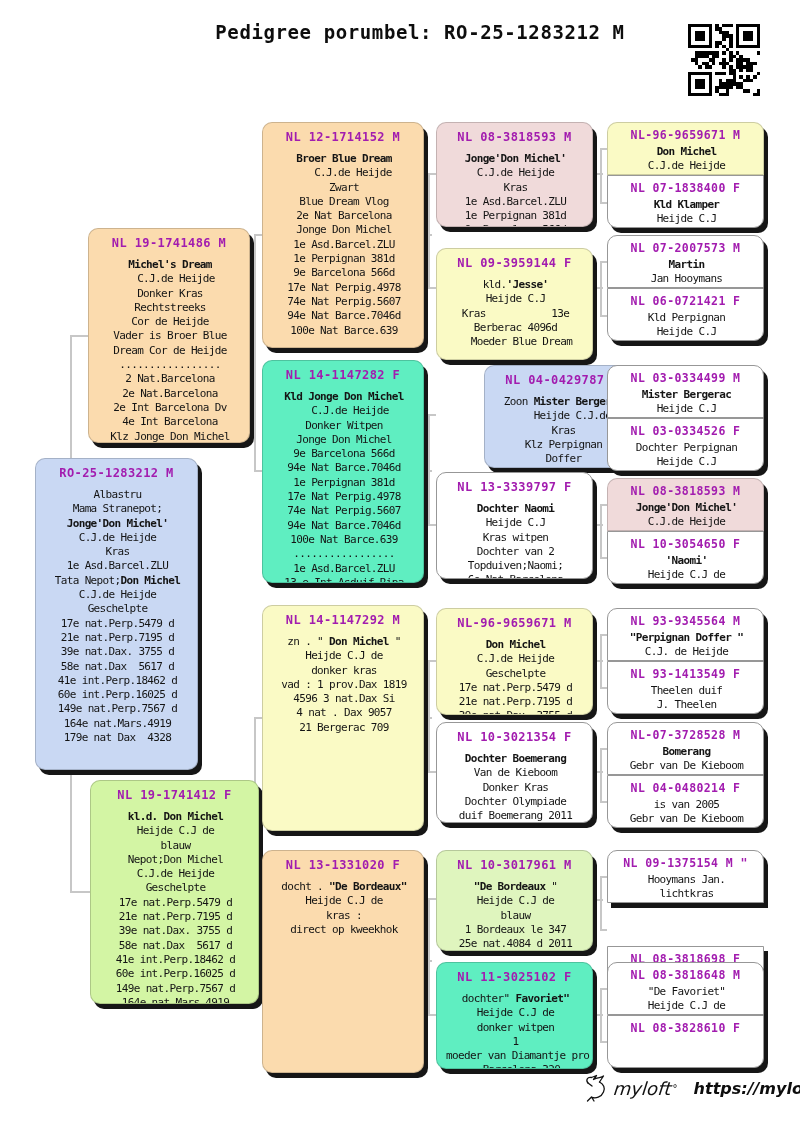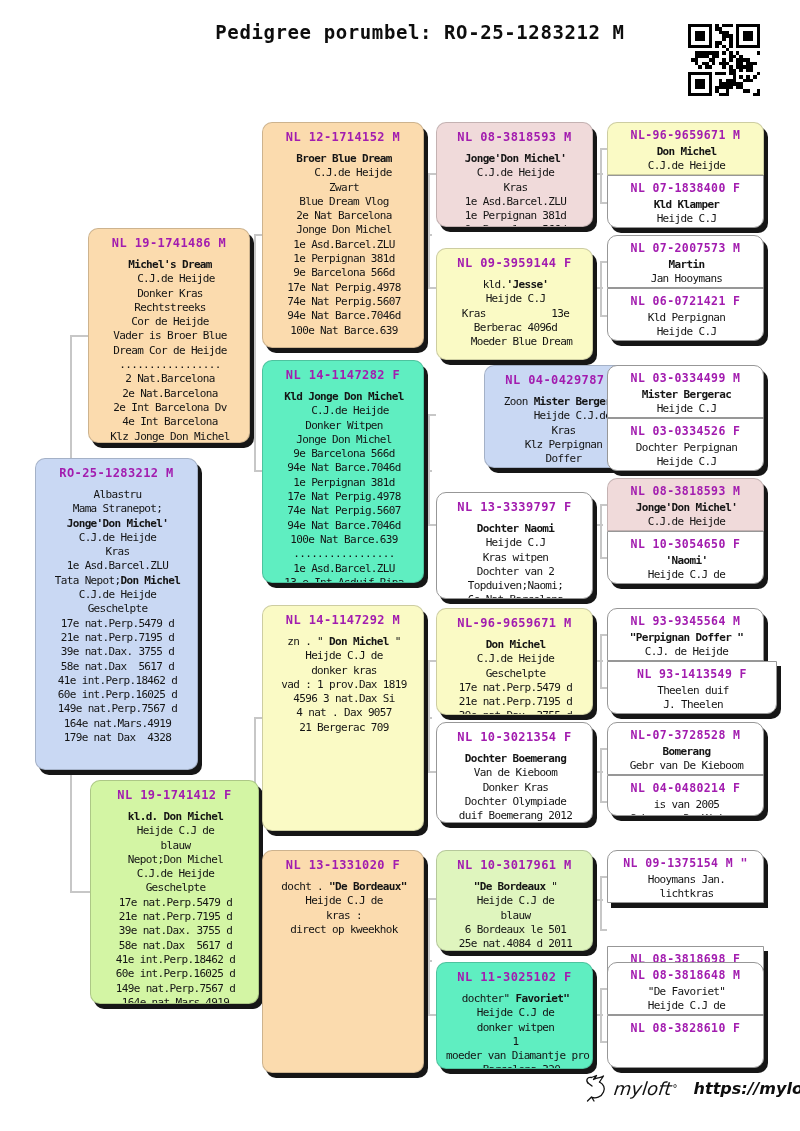--- a/index.html
+++ b/index.html
@@ -370,21 +370,21 @@
       <div class="box" style="left: 436px; top: 365px; width: 157px; height: 103px; background: rgb(201, 216, 243); margin-left: 48px;">
         <div class="ring">NL 04-0429787 M</div>
         <div class="body">
           <div class="ln">Zoon <b>Mister Bergerac</b></div>
           <div class="ln">   Heijde C.J.de</div>
           <div class="ln">Kras</div>
           <div class="ln">Klz Perpignan</div>
           <div class="ln">Doffer</div>
         </div>
       </div>
-      <div class="box plain" style="left: 436px; top: 492px; width: 157px; height: 107px; background: rgb(255, 255, 255);">
+      <div class="box plain" style="left: 436px; top: 472px; width: 157px; height: 107px; background: rgb(255, 255, 255);">
         <div class="ring">NL 13-3339797 F</div>
         <div class="body">
           <div class="ln"><b>Dochter Naomi</b></div>
           <div class="ln">Heijde C.J</div>
           <div class="ln">Kras witpen</div>
           <div class="ln">Dochter van 2</div>
           <div class="ln">Topduiven;Naomi;</div>
           <div class="ln">6e Nat Barcelona</div>
         </div>
       </div>
@@ -399,30 +399,30 @@
           <div class="ln">39e nat.Dax. 3755 d</div>
         </div>
       </div>
       <div class="box plain" style="left: 436px; top: 722px; width: 157px; height: 101px; background: rgb(255, 255, 255);">
         <div class="ring">NL 10-3021354 F</div>
         <div class="body">
           <div class="ln"><b>Dochter Boemerang</b></div>
           <div class="ln">Van de Kieboom</div>
           <div class="ln">Donker Kras</div>
           <div class="ln">Dochter Olympiade</div>
-          <div class="ln">duif Boemerang 2012</div>
+          <div class="ln">duif Boemerang 2011</div>
         </div>
       </div>
       <div class="box" style="left: 436px; top: 850px; width: 157px; height: 101px; background: rgb(223, 245, 190);">
         <div class="ring">NL 10-3017961 M</div>
         <div class="body">
           <div class="ln"><b>"De Bordeaux</b> "</div>
           <div class="ln">Heijde C.J de</div>
           <div class="ln">blauw</div>
-          <div class="ln">6 Bordeaux le 501</div>
+          <div class="ln">1 Bordeaux le 347</div>
           <div class="ln">25e nat.4084 d 2011</div>
         </div>
       </div>
       <div class="box" style="left: 436px; top: 962px; width: 157px; height: 107px; background: rgb(95, 238, 193);">
         <div class="ring">NL 11-3025102 F</div>
         <div class="body">
           <div class="ln">dochter" <b>Favoriet"</b></div>
           <div class="ln">Heijde C.J de</div>
           <div class="ln">donker witpen</div>
           <div class="ln">1</div>
@@ -486,35 +486,35 @@
           <div class="ln">Heijde C.J de</div>
         </div>
       </div>
       <div class="box plain sm sm-t" style="left: 607px; top: 608px; width: 157px; height: 53px; background: rgb(255, 255, 255);">
         <div class="ring">NL 93-9345564 M</div>
         <div class="body">
           <div class="ln"><b>"Perpignan Doffer "</b></div>
           <div class="ln">C.J. de Heijde</div>
         </div>
       </div>
-      <div class="box plain sm sm-b" style="left: 607px; top: 661px; width: 170px; height: 53px; background: rgb(255, 255, 255);">
+      <div class="box plain sm sm-b" style="left: 607px; top: 661px; width: 157px; height: 53px; background: rgb(255, 255, 255);">
         <div class="ring">NL 93-1413549 F</div>
         <div class="body">
           <div class="ln">Theelen duif</div>
           <div class="ln">J. Theelen</div>
         </div>
       </div>
       <div class="box plain sm sm-t" style="left: 607px; top: 722px; width: 157px; height: 53px; background: rgb(255, 255, 255);">
         <div class="ring">NL-07-3728528 M</div>
         <div class="body">
           <div class="ln"><b>Bomerang</b></div>
           <div class="ln">Gebr van De Kieboom</div>
         </div>
       </div>
-      <div class="box plain sm sm-b" style="left: 607px; top: 775px; width: 157px; height: 41px; background: rgb(255, 255, 255);">
+      <div class="box plain sm sm-b" style="left: 607px; top: 775px; width: 157px; height: 53px; background: rgb(255, 255, 255);">
         <div class="ring">NL 04-0480214 F</div>
         <div class="body">
           <div class="ln">is van 2005</div>
           <div class="ln">Gebr van De Kieboom</div>
         </div>
       </div>
       <div class="box plain sm sm-t" style="left: 607px; top: 850px; width: 157px; height: 53px; background: rgb(255, 255, 255);">
         <div class="ring">NL 09-1375154 M "</div>
         <div class="body">
           <div class="ln">Hooymans Jan.</div>

